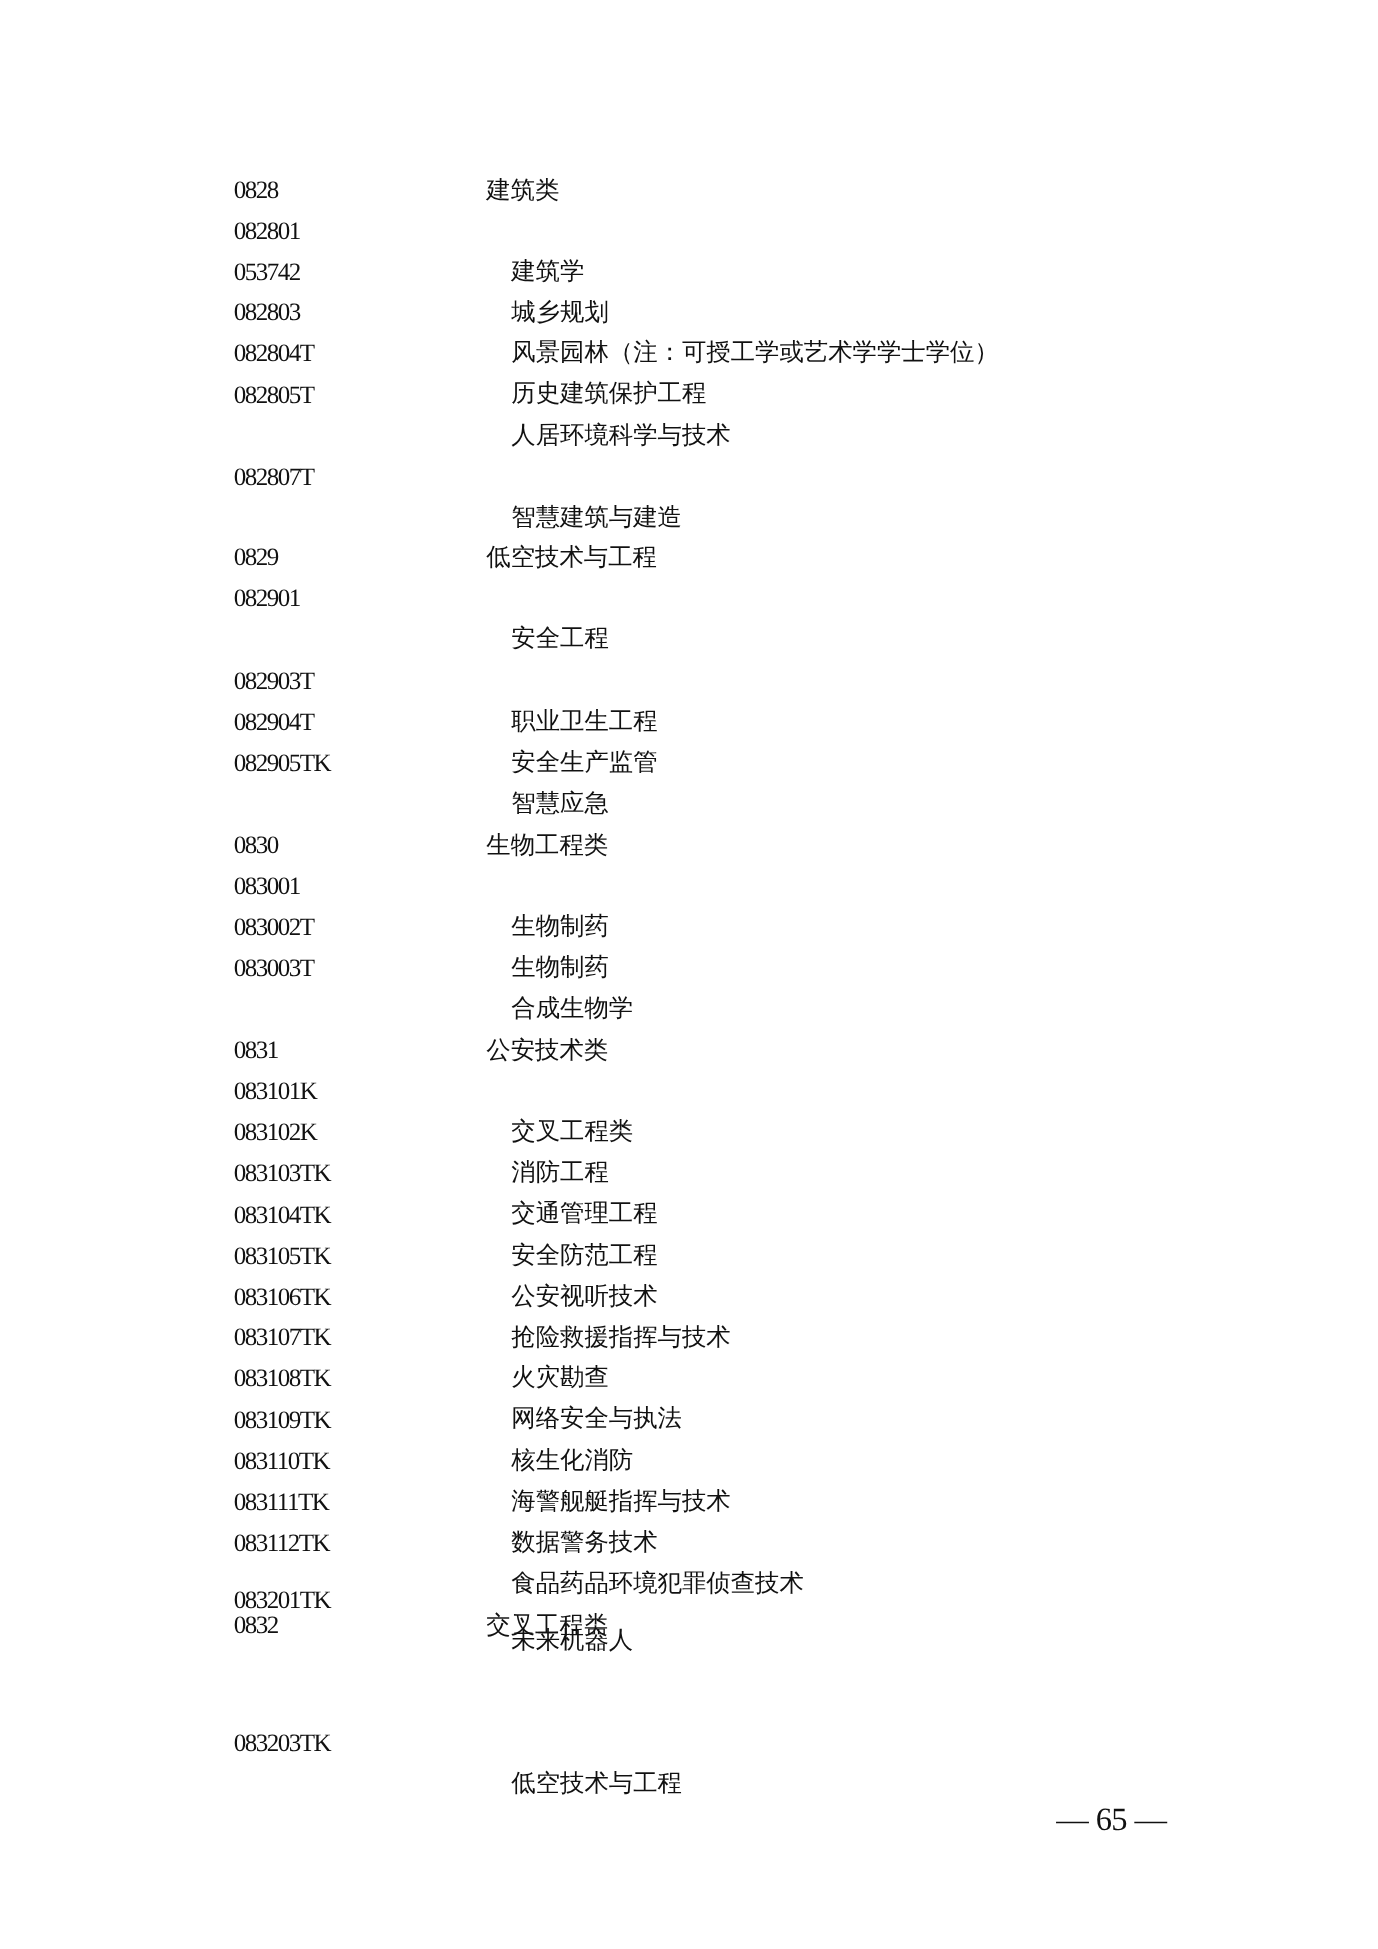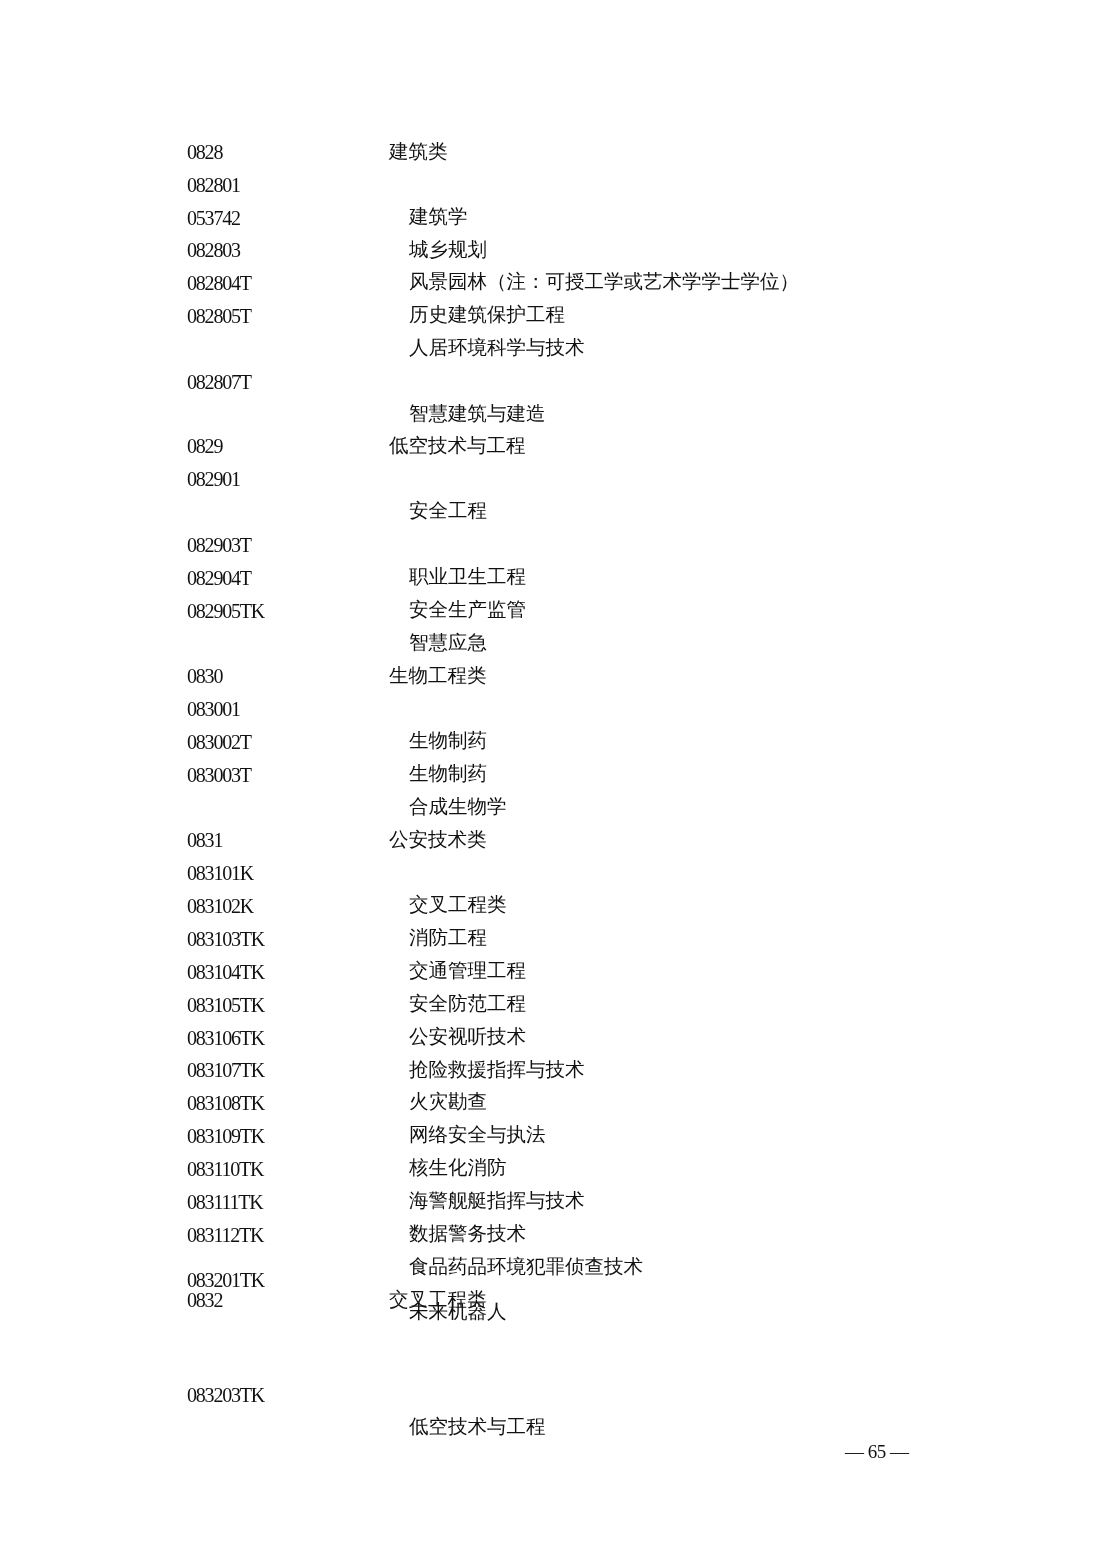--- a/index.html
+++ b/index.html
@@ -15,21 +15,21 @@
   .name {
     position: absolute; top: -2px;
     font-family: "DejaVu Sans", "Liberation Sans", sans-serif;
     font-size: 19.5px; color: #111; line-height: 28px; white-space: nowrap;
   }
   .name.cat { left: 389px; }
   .name.major { left: 409px; margin-top: 32px; }
   .page-number {
     position: absolute; left: 845px; top: 1441px;
     font-family: "Liberation Serif", "DejaVu Serif", serif;
-    font-size: 19px; color: #111; white-space: nowrap; letter-spacing: -0.5px; text-align: right;
+    font-size: 26px; color: #111; white-space: nowrap; letter-spacing: -0.5px; text-align: right;
   }
 </style>
 </head>
 <body>
 
 <div class="page">
 
   <div class="row" style="top:140px">
     <span class="code">0828</span>
     <span class="name cat">建筑类</span>

